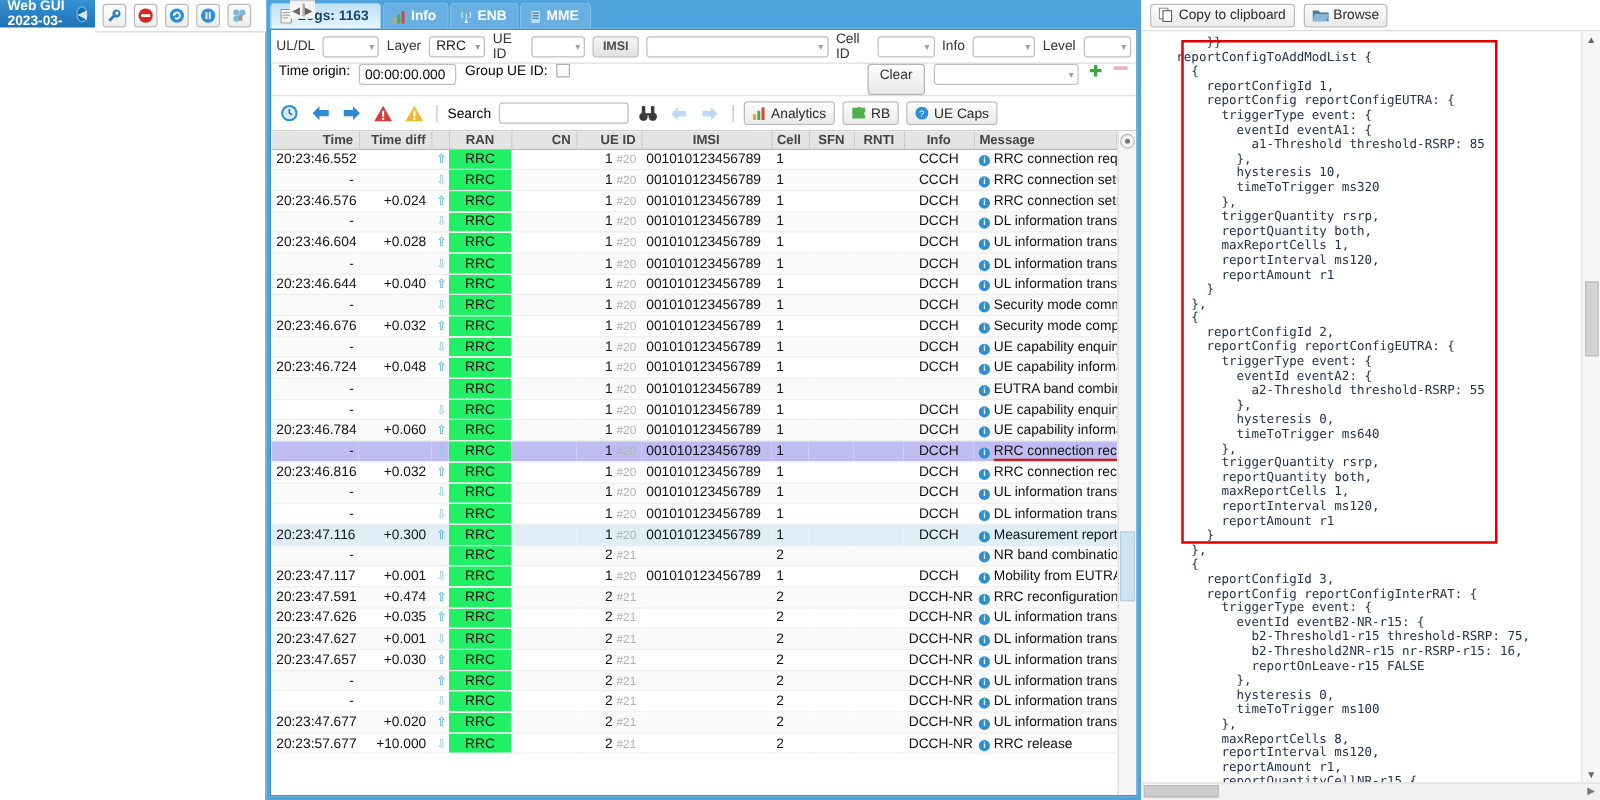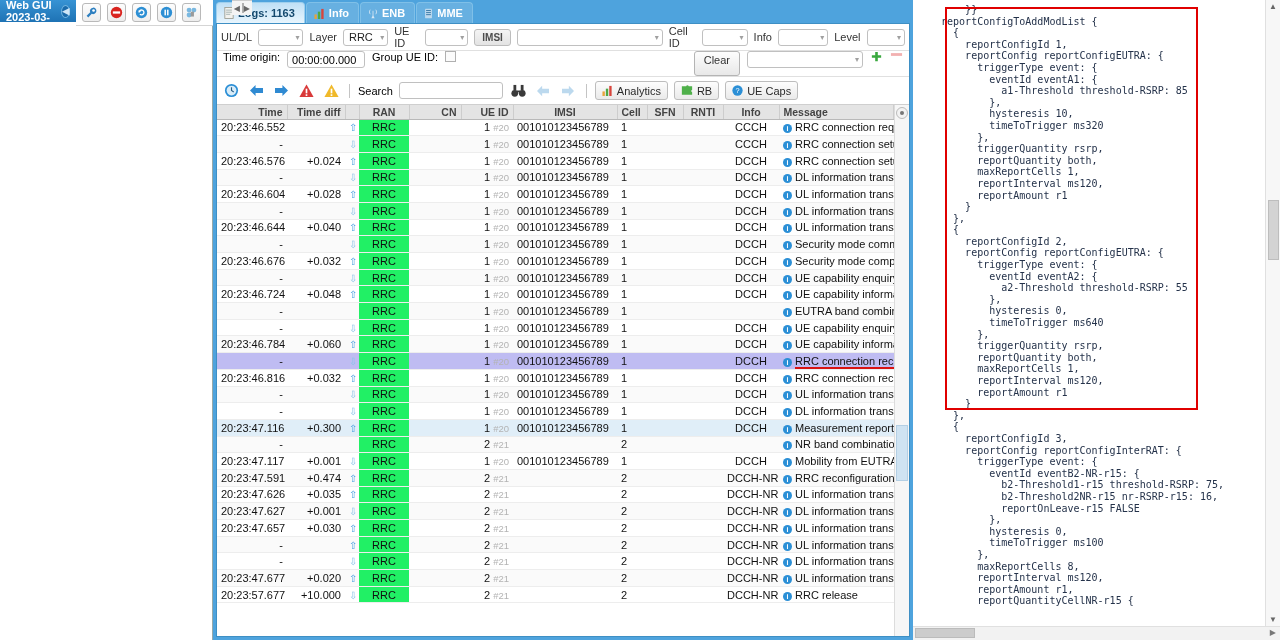--- a/index.html
+++ b/index.html
@@ -946,20 +946,36 @@
           <div class="vknob">
               <span class="vdot"></span>
             </div>
           <div class="vthumb" style="top:320px; height:56px;"></div>
         </div>
       </div>
     </div>
   </div>
 
   <div class="right-panel">
+    <div class="rtopbar">
+      <div class="pillbtn">
+        <svg width="12" height="12" viewBox="0 0 14 14">
+            <rect x="0.5" y="0.5" width="8" height="10" fill="#fff" stroke="#7a7a7a"></rect>
+            <rect x="4" y="3" width="8" height="10" fill="#fdfdfd" stroke="#5a5a5a"></rect>
+          </svg>
+        <span>Copy to clipboard</span>
+      </div>
+      <div class="pillbtn">
+        <svg width="13" height="11" viewBox="0 0 16 13">
+            <path d="M0 1.5h6l1.4 1.8H16V12H0z" fill="#4e7a99"></path>
+            <path d="M2 5h14l-2 7H0z" fill="#8cb7d4"></path>
+          </svg>
+        <span>Browse</span>
+      </div>
+    </div>
 
     <div class="cfgwrap">
       <div class="cfgtext">      }}
   reportConfigToAddModList {
     {
       reportConfigId 1,
       reportConfig reportConfigEUTRA: {
         triggerType event: {
           eventId eventA1: {
             a1-Threshold threshold-RSRP: 85

